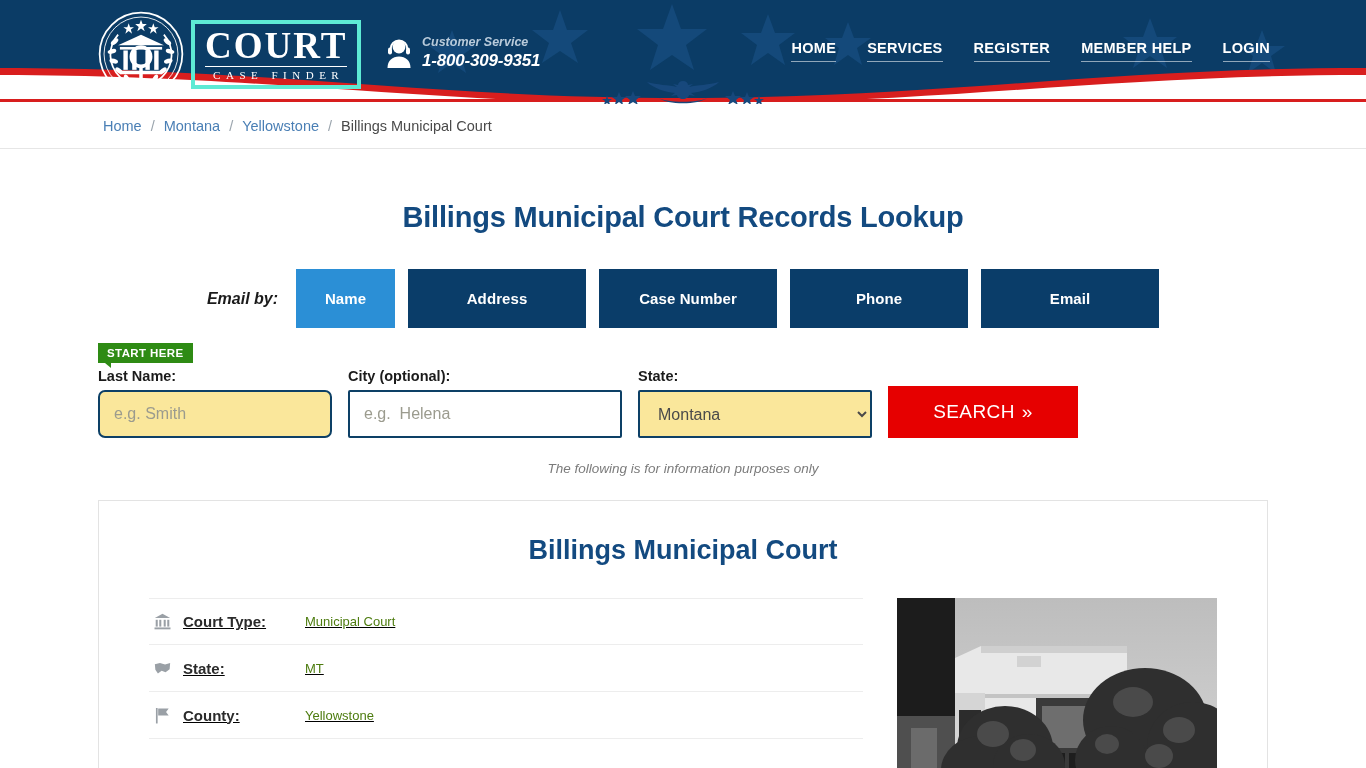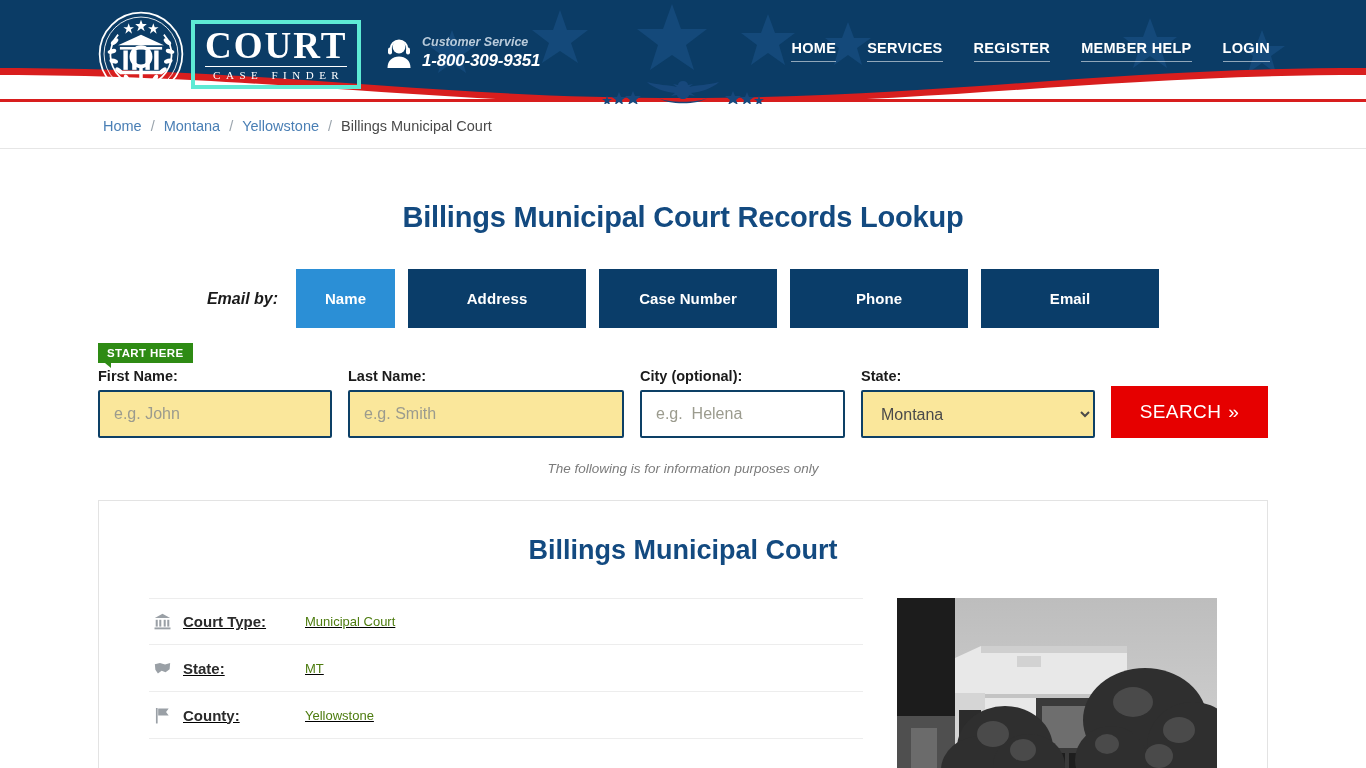--- a/index.html
+++ b/index.html
@@ -125,22 +125,22 @@
   .field input, .field select {
     height: 48px; border: 2px solid #0d4066; border-radius: 2px;
     font-size: 16px; color: #4a4a4a; padding: 0 14px;
     font-family: "Liberation Sans", sans-serif; outline: none;
   }
   .field input::placeholder { color: #9b9b8e; }
   .yellow { background: #fae79b; }
   .white { background: #ffffff; }
   .white::placeholder { color: #aaaaaa; }
   .f-first input { width: 234px; }
-  .f-last input { width: 276px; }
-  .f-city input { width: 205px; }
+  .f-last input { width: 234px; border-radius: 7px; }
+  .f-city input { width: 274px; }
   .f-state select { width: 234px; appearance: auto; }
   .btn-search {
     width: 190px; height: 52px; background: #e60000; color: #ffffff;
     border: none; font-size: 19px; font-weight: 400; letter-spacing: 0.4px;
     cursor: pointer; font-family: "Liberation Sans", sans-serif;
     display: flex; align-items: center; justify-content: center; gap: 7px;
   }
   .disclaimer {
     text-align: center; color: #7b7b7b; font-size: 13.5px;
     font-style: italic; margin-top: 23px;
@@ -307,24 +307,20 @@
   <div class="tab wide">Address</div>
   <div class="tab wide">Case Number</div>
   <div class="tab wide">Phone</div>
   <div class="tab wide">Email</div>
 </div>
 
 <div class="form-area">
   <div class="start-here">START HERE</div>
 
   <div class="fields">
-    <div class="field f-first">
-      <label>First Name:</label>
-      <input class="yellow" type="text" placeholder="e.g. John" style="">
-    </div>
     <div class="field f-last">
       <label>Last Name:</label>
       <input class="yellow" type="text" placeholder="e.g. Smith" style="">
     </div>
     <div class="field f-city">
       <label>City (optional):</label>
       <input class="white" type="text" placeholder="e.g.  Helena" style="">
     </div>
     <div class="field f-state">
       <label>State:</label>

